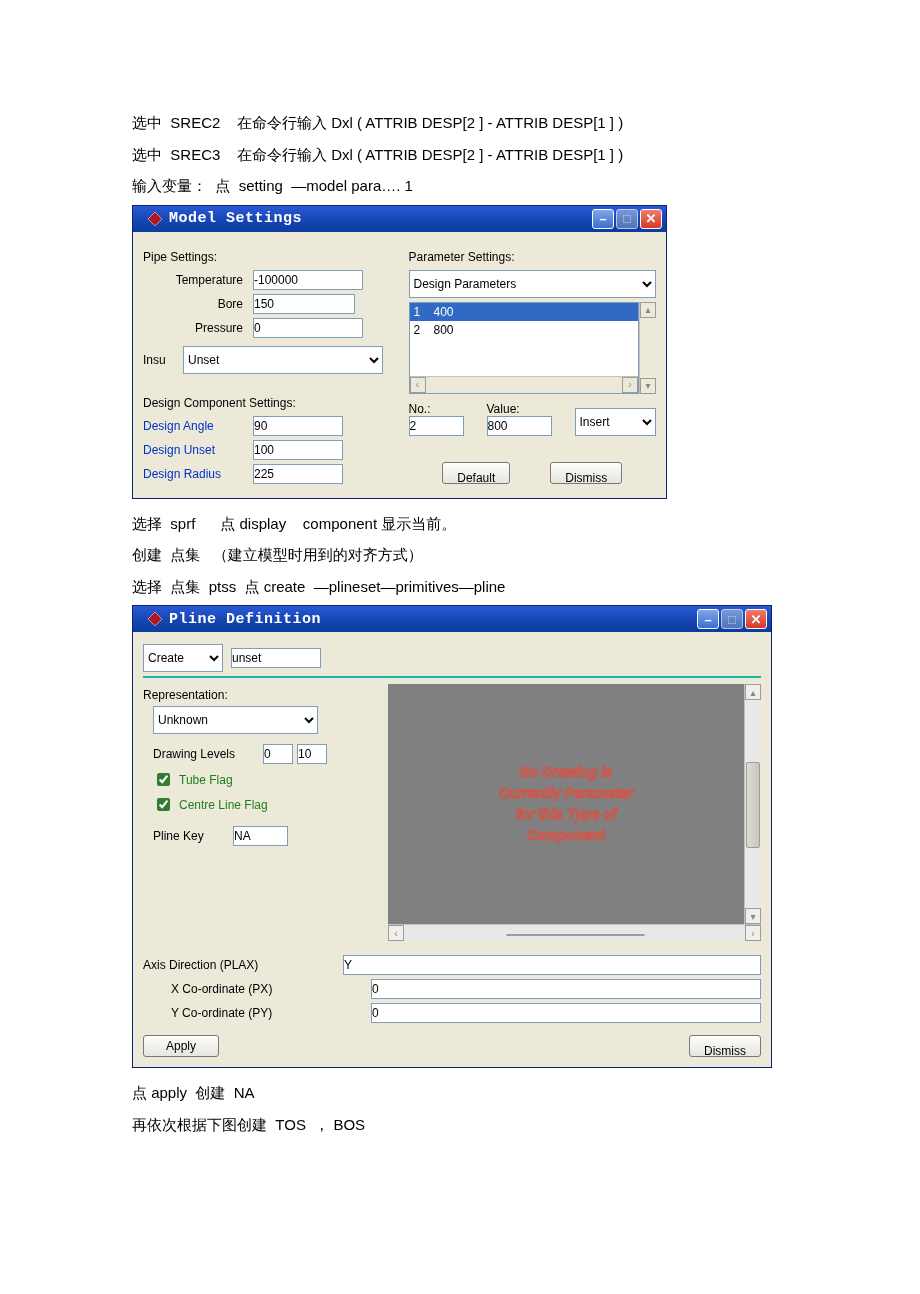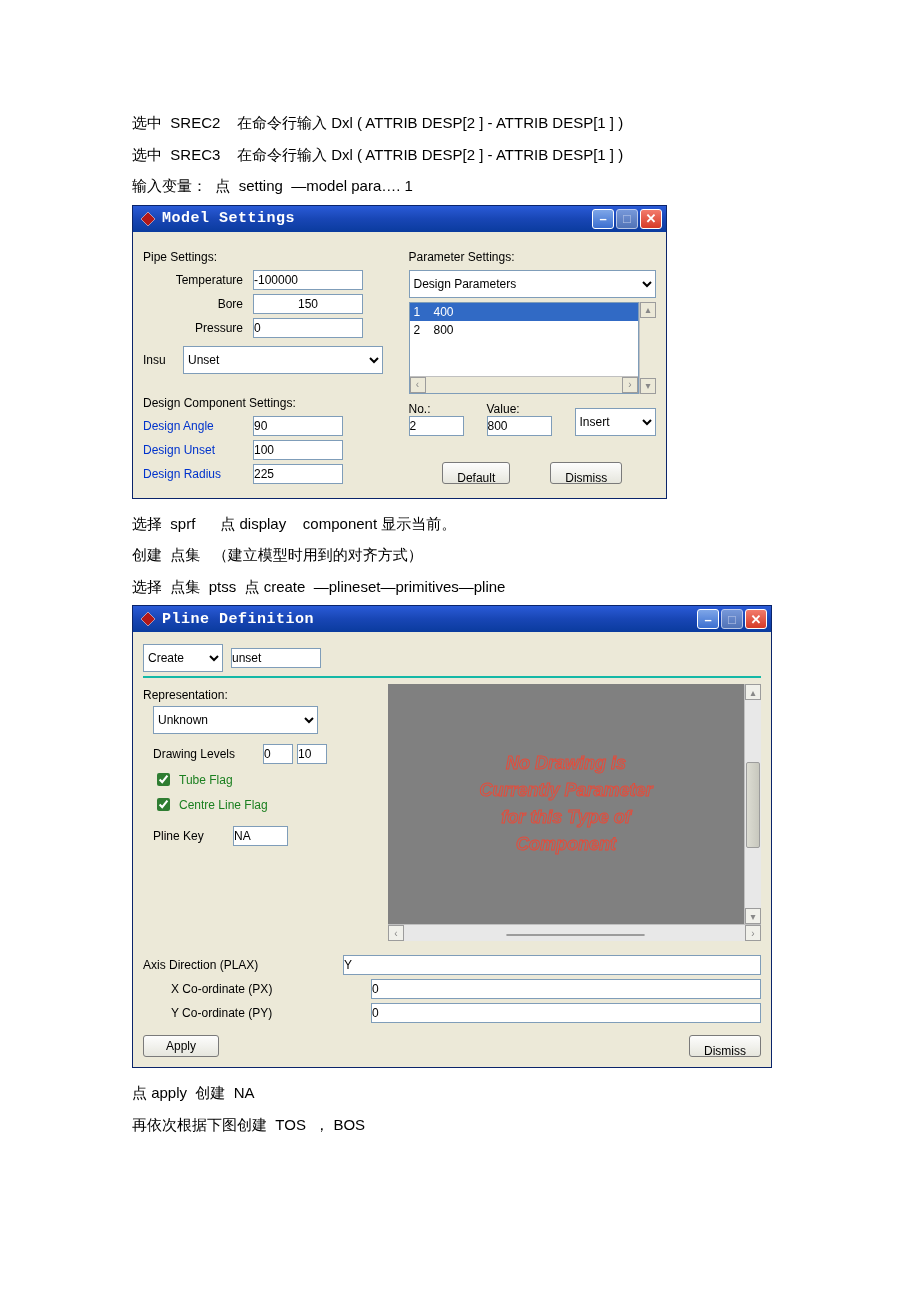--- a/index.html
+++ b/index.html
@@ -28,21 +28,21 @@
     background: #ece9d8;
     margin: 6px 0 12px 0;
     box-sizing: border-box;
   }
   .xp-titlebar {
     display: flex;
     align-items: center;
     height: 26px;
     background: linear-gradient(to bottom, #2a5bd7 0%, #1846b5 50%, #0a3b9e 100%);
     color: #fff;
-    padding: 0 4px 0 7px;
+    padding: 0 4px 0 14px;
   }
   .xp-title-icon svg { width: 16px; height: 16px; display: block; }
   .xp-title-text {
     font-family: "Courier New", monospace;
     font-weight: bold;
     font-size: 15px;
     margin-left: 6px;
     letter-spacing: 0.5px;
     flex: 1;
   }
@@ -123,21 +123,21 @@
     flex:1;
     background: #808080;
     position:relative;
     overflow:hidden;
     display:flex; align-items:center; justify-content:center;
   }
   .canvas-text {
     font-family: "Arial", sans-serif;
     font-style: italic;
     font-weight: bold;
-    font-size: 18px;
+    font-size: 14px;
     line-height: 1.5;
     text-align:center;
     
     color: transparent;
     -webkit-text-stroke: 1px #e54b3a;
   }
   .vscroll {
     width:16px; background:#e8e8e8; border-left:1px solid #c0c0c0;
     display:flex; flex-direction:column; justify-content:space-between; align-items:center;
   }
@@ -199,21 +199,21 @@
 
         <div class="ms-left">
           <div class="heading">Pipe Settings:</div>
 
           <div class="field-row right-align">
             <label style="width:100px;">Temperature</label>
             <input class="inp" style="width: 110px;" value="-100000">
           </div>
           <div class="field-row right-align">
             <label style="width:100px;">Bore</label>
-            <input class="inp" style="width: 110px; text-align: center;" value="150">
+            <input class="inp" style="width: 102px;" value="150">
           </div>
           <div class="field-row right-align">
             <label style="width:100px;">Pressure</label>
             <input class="inp" style="width: 110px;" value="0">
           </div>
           <div class="field-row" style="margin-top:8px;">
             <label style="width:40px;">Insu</label>
             <select class="inp" style="width:200px">
               <option>Unset</option>
             </select>

